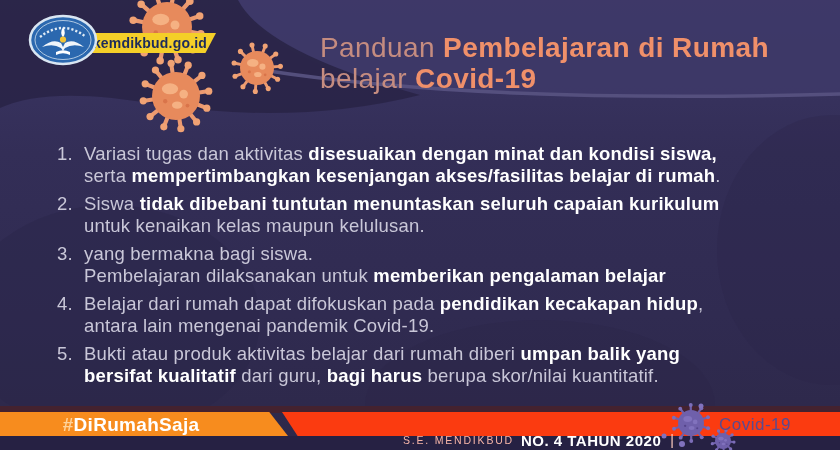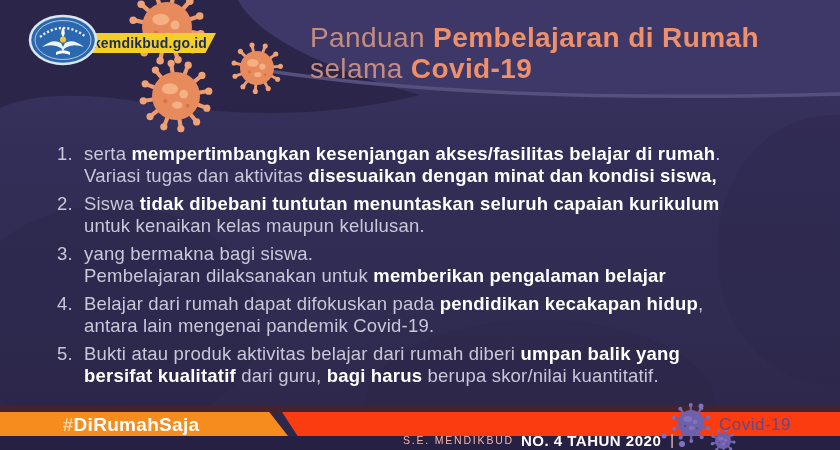--- a/index.html
+++ b/index.html
@@ -10,21 +10,21 @@
   }
   svg{display:block}
   #bg{position:absolute;left:0;top:0;z-index:0}
   .logo{position:absolute;left:27px;top:14px;z-index:4}
   .ribbon{
     position:absolute;left:84px;top:33px;width:132px;height:20px;background:#f4cf28;
     clip-path:polygon(8% 0,100% 0,92% 100%,0 100%);
     display:flex;align-items:center;justify-content:center;z-index:3;
     font-weight:bold;font-size:14px;color:#1c2b5c;letter-spacing:.2px;
   }
-  .title{position:absolute;left:308px;top:20px;z-index:2;font-size:28px;line-height:31px;letter-spacing:.4px;margin:2px;font-weight:400}
+  .title{position:absolute;left:308px;top:20px;z-index:2;font-size:28px;line-height:31px;letter-spacing:.4px;margin:12px;font-weight:400}
   .title .treg{color:#c58c80}
   .title .tbold{color:#f0906a;font-weight:700}
   .points{position:absolute;left:57px;top:143px;width:762px;z-index:2}
   .point{display:flex;margin-bottom:6px;font-size:18.5px;line-height:22px;letter-spacing:.2px}
   .pnum{width:27px;flex:none;color:#c9c7d8}
   .ptxt .rreg{color:#c9c7d8}
   .ptxt .rbold{color:#ffffff;font-weight:700}
   .maroon{position:absolute;left:0;top:406px;width:840px;height:7px;background:#44222f;z-index:2}
   .bottomstrip{position:absolute;left:0;top:436px;width:840px;height:14px;background:#262143;z-index:2}
   .orange{
@@ -166,29 +166,29 @@
       <path d="M29,38 Q36,34.5 43,38 L43,41 Q36,37.5 29,41 Z" fill="#ffffff"></path>
     </g>
   </svg>
 
   <div class="ribbon">
     <span>kemdikbud.go.id</span>
   </div>
 
   <h1 class="title">
       <div><span class="treg">Panduan </span><span class="tbold">Pembelajaran di Rumah</span></div>
-      <div><span class="treg">selama </span><span class="tbold">Covid-19</span></div>
+      <div><span class="treg">belajar </span><span class="tbold">Covid-19</span></div>
     </h1>
 
   <div class="points">
       <div class="point">
         <span class="pnum">1.</span>
         <div class="ptxt">
+          <div><span class="rreg">Variasi tugas dan aktivitas </span><span class="rbold">disesuaikan dengan minat dan kondisi siswa,</span></div>
           <div><span class="rreg">serta </span><span class="rbold">mempertimbangkan kesenjangan akses/fasilitas belajar di rumah</span><span class="rreg">.</span></div>
-          <div><span class="rreg">Variasi tugas dan aktivitas </span><span class="rbold">disesuaikan dengan minat dan kondisi siswa,</span></div>
         </div>
       </div>
       <div class="point">
         <span class="pnum">2.</span>
         <div class="ptxt">
           <div><span class="rreg">Siswa </span><span class="rbold">tidak dibebani tuntutan menuntaskan seluruh capaian kurikulum</span></div>
           <div><span class="rreg">untuk kenaikan kelas maupun kelulusan.</span></div>
         </div>
       </div>
       <div class="point">

